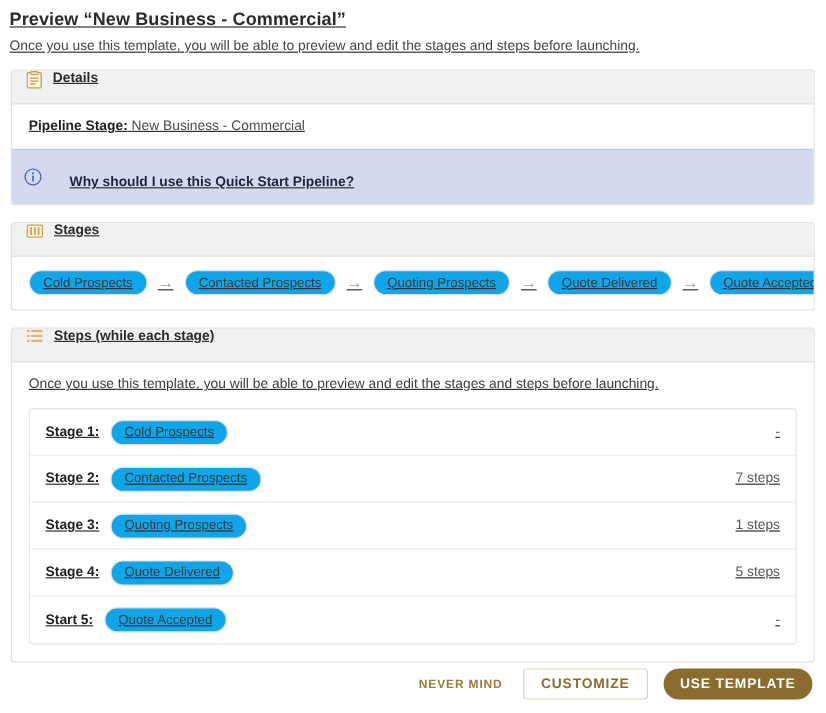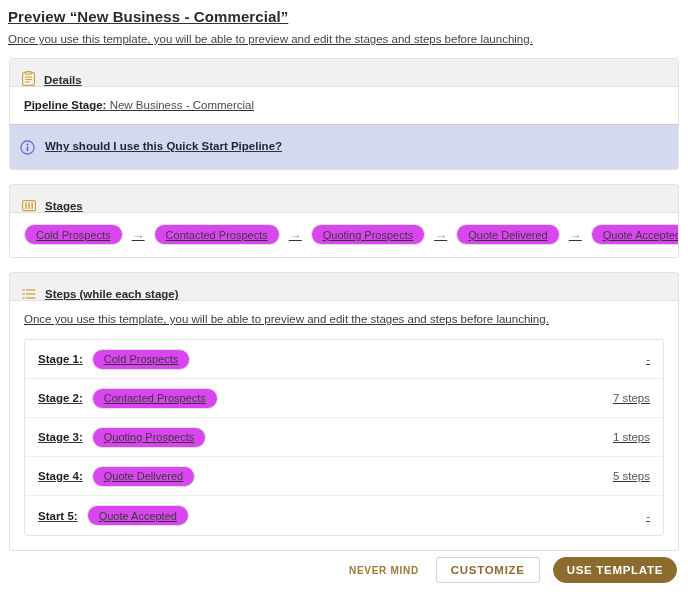--- a/index.html
+++ b/index.html
@@ -37,21 +37,21 @@
     border: 1px solid #e2e2e2;
     border-radius: 3px;
     background: #ffffff;
     overflow: hidden;
   }
   .panel-head {
     background: #f1f1f1;
     border-bottom: 1px solid #e2e2e2;
     height: 28px;
     display: flex;
-    align-items: flex-end;
+    align-items: flex-start;
     padding: 0 12px;
     gap: 9px;
   }
   .panel-head-title {
     font-size: 11.5px;
     font-weight: bold;
     color: #2b2b2b;
   }
   .sec-icon { display: flex; align-items: center; line-height: 0; }
 
@@ -59,23 +59,23 @@
 
   
   .kv { font-size: 11.5px; color: #333333; line-height: 15px; }
   .kv b { font-weight: bold; color: #1f1f1f; }
   .kv span.val { color: #4a4a4a; }
 
   .callout {
     background: #d4d9ef;
     border-top: 1px solid #c5cbe6;
     display: flex;
-    gap: 10px;
+    gap: 23px;
     padding: 9px 12px 10px 10px;
-    align-items: center;
+    align-items: flex-end;
   }
   .callout-icon { flex: 0 0 auto; margin-top: 6px; }
   .callout-title {
     font-size: 11.5px;
     font-weight: bold;
     color: #1f2340;
     line-height: 15px;
   }
   .callout-text {
     font-size: 11.5px;
@@ -87,21 +87,21 @@
   .stage-flow {
     display: flex;
     align-items: center;
     flex-wrap: nowrap;
     gap: 9px;
     padding: 11px 14px 12px 14px;
   }
   .pill {
     display: inline-flex;
     align-items: center;
-    background: #d946ef;
+    background: #0ea5e9;
     border: 1px solid #e0e0e0;
     border-radius: 999px;
     height: 21px;
     padding: 0 11px;
     font-size: 11px;
     color: #3a3a3a;
     white-space: nowrap;
   }
   .arrow {
     color: #999999;

